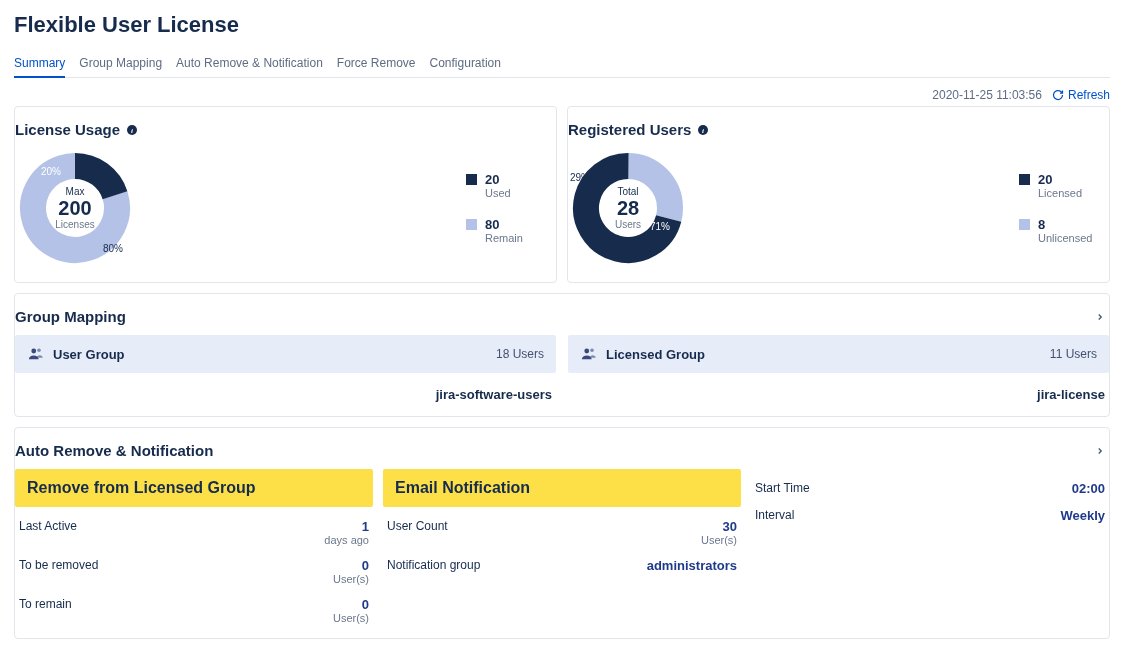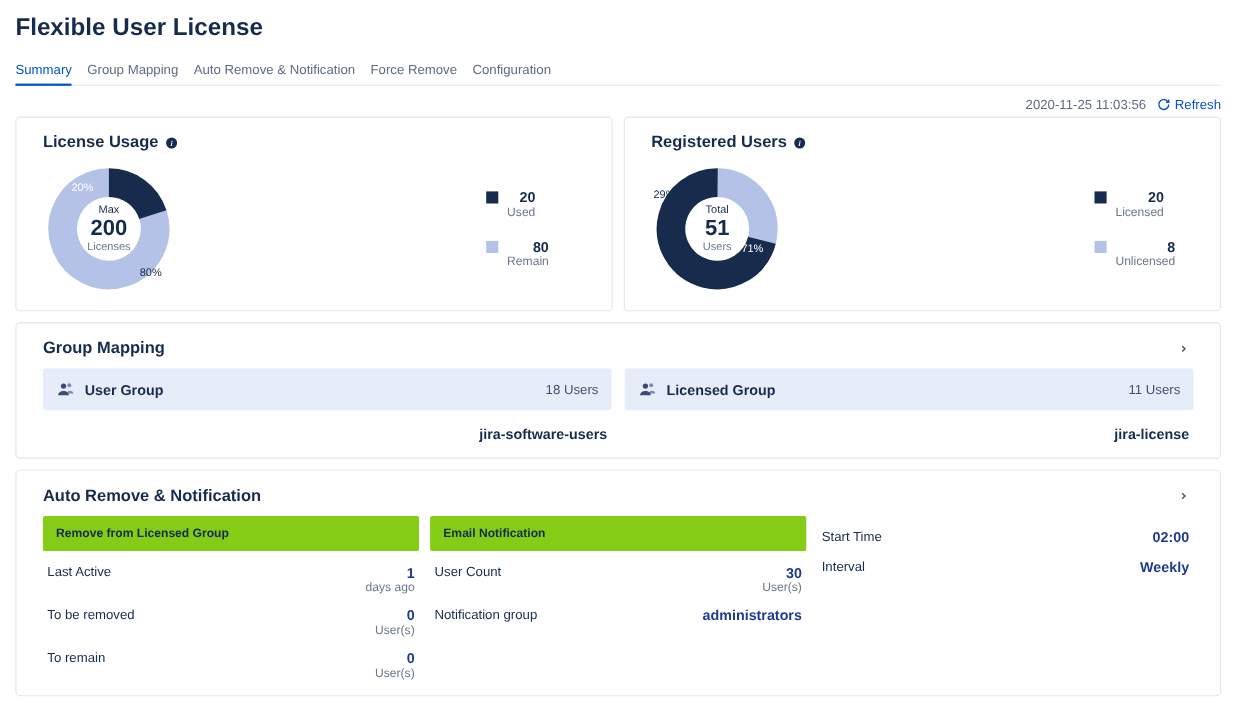--- a/index.html
+++ b/index.html
@@ -43,21 +43,21 @@
     font-size: 12px;
     color: #5e6c84;
     margin-bottom: 4px;
   }
   .refresh { color: #0052cc; display: inline-flex; align-items: center; gap: 4px; cursor: pointer; }
 
   .row { display: flex; gap: 10px; }
   .card {
     border: 1px solid #e2e6eb;
     border-radius: 4px;
-    padding: 14px 24px;
+    padding: 14px 0;
     background: #fff;
     flex: 1;
     position: relative;
   }
   .card-title {
     font-size: 15px;
     font-weight: 600;
     color: #172b4d;
     display: flex;
     align-items: center;
@@ -77,21 +77,21 @@
   .donut-wrap { position: relative; width: 120px; height: 120px; }
   .donut-center {
     position:absolute; left:50%; top:50%; transform:translate(-50%,-50%);
     text-align:center;
   }
   .donut-center .lbl { font-size: 10px; color:#172b4d; }
   .donut-center .val { font-size: 20px; font-weight:700; color:#172b4d; line-height:1.1; }
   .donut-center .sub { font-size: 10px; color:#6b778c; }
   .donut-pct { position:absolute; font-size:10px; color:#172b4d; }
 
-  .legend { display:flex; flex-direction:column; gap:18px; min-width:90px;text-align:right; }
+  .legend { display:flex; flex-direction:column; gap:18px; min-width:90px; }
   .legend-row { display:flex; align-items:flex-start; gap:8px; }
   .swatch { width:11px; height:11px; display:inline-block; margin-top:2px; }
   .legend-text .num { font-size:13px; font-weight:700; color:#172b4d; }
   .legend-text .cap { font-size:11px; color:#6b778c; }
 
   .section-title-row { display:flex; align-items:center; justify-content:space-between; }
   .chevron { font-size:14px; color:#42526e; cursor:pointer; padding:2px 4px; }
 
   .group-cols { display:flex; gap:12px; margin-top:10px; }
   .group-col { flex:1; }
@@ -102,21 +102,21 @@
     border-radius:2px;
     color:#172b4d;
   }
   .group-head .left { display:flex; align-items:center; gap:8px; font-weight:600; font-size:13px; }
   .group-head .cnt { font-size:12px; color:#42526e; }
   .group-val { text-align:right; padding:14px 4px 0 0; font-weight:600; color:#172b4d; }
 
   .auto-cols { display:flex; gap:10px; margin-top:10px; }
   .auto-col { flex:1; }
   .auto-head {
-    background:#84cc16; padding:10px 12px; font-size:11px; font-weight:600; color:#172b4d;
+    background:#fde047; padding:10px 12px; font-size:16px; font-weight:600; color:#172b4d;
     border-radius:2px;
   }
   .kv { display:flex; justify-content:space-between; padding:12px 4px 0 4px; align-items:flex-start; }
   .kv .k { font-size:12px; color:#172b4d;text-align:center; }
   .kv .v { text-align:right; }
   .kv .v .num { font-size:13px; font-weight:700; color:#203a8a; }
   .kv .v .cap { font-size:11px; color:#6b778c; }
   .kv .v .plain { font-size:13px; font-weight:700; color:#203a8a; }
 
   svg { display:block; }
@@ -205,21 +205,21 @@
       <div class="donut-body">
         <div class="donut-wrap">
           <svg width="120" height="120" viewBox="0 0 120 120">
 
             <circle cx="60" cy="60" r="42" fill="none" stroke="#b3c2e6" stroke-width="26" stroke-dasharray="76.5 263.9" transform="rotate(-90 60 60)"></circle>
 
             <circle cx="60" cy="60" r="42" fill="none" stroke="#172b4d" stroke-width="26" stroke-dasharray="187.4 263.9" transform="rotate(14.4 60 60)"></circle>
           </svg>
           <div class="donut-center">
             <div class="lbl">Total</div>
-            <div class="val">51</div>
+            <div class="val">28</div>
             <div class="sub">Users</div>
           </div>
           <div class="donut-pct" style="left:2px; top:24px;">29%</div>
           <div class="donut-pct" style="right:18px; bottom:36px; color:#fff;">71%</div>
         </div>
         <div class="legend">
           <div class="legend-row">
             <span class="swatch" style="background:#172b4d"></span>
             <div class="legend-text">
               <div class="num">20</div>

